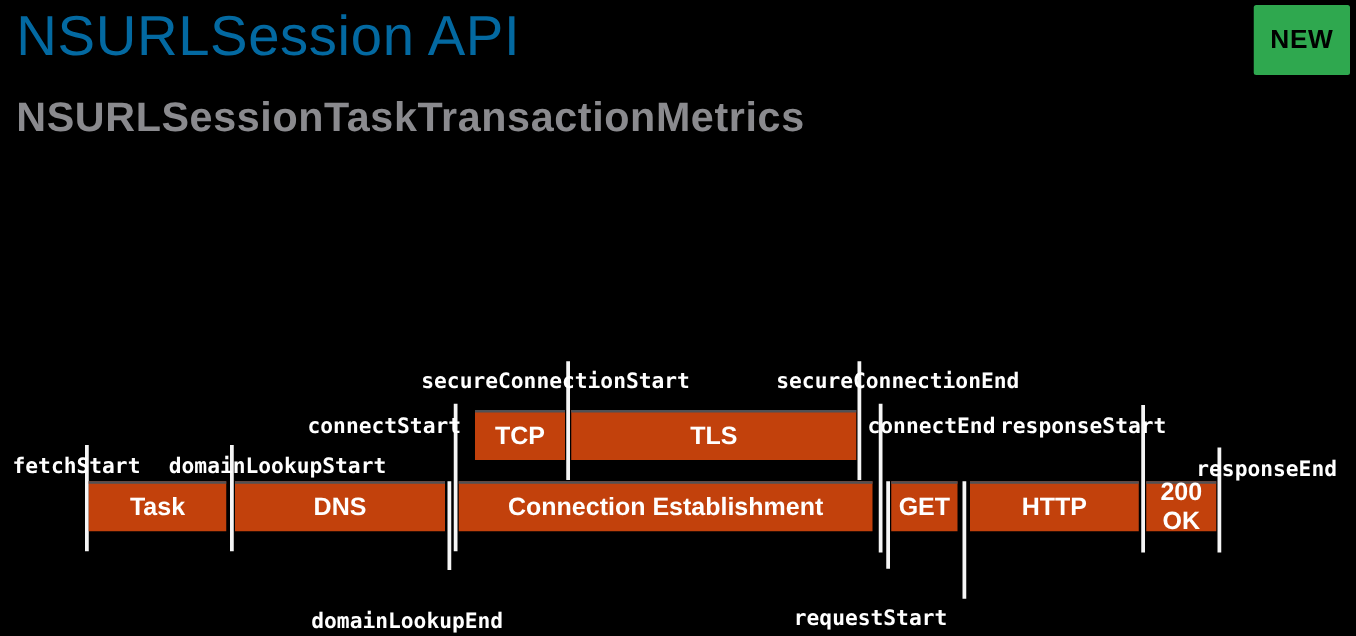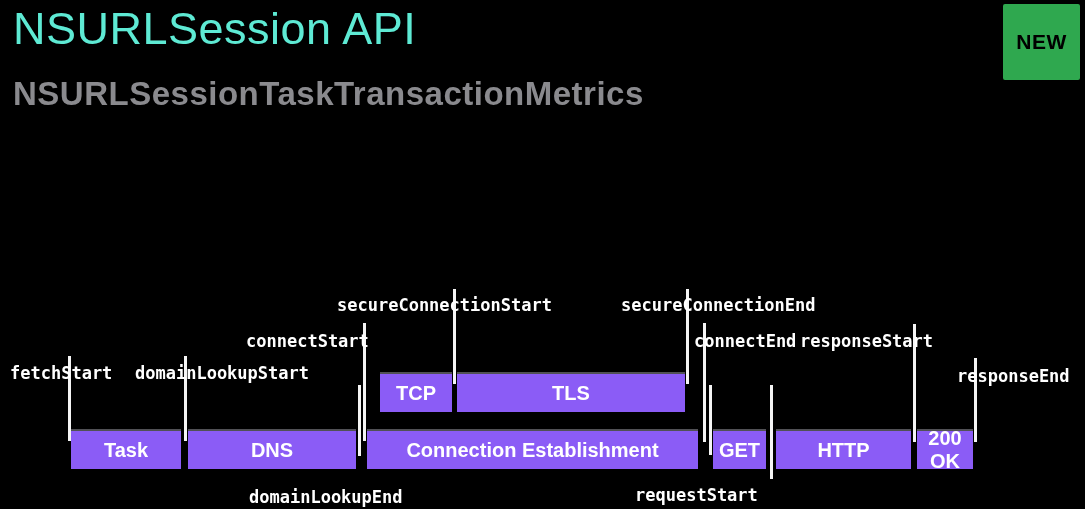--- a/index.html
+++ b/index.html
@@ -15,39 +15,39 @@
     overflow: hidden;
     font-family: "Liberation Sans", sans-serif;
   }
   .title {
     position: absolute;
     left: 13px;
     top: 2px;
     font-size: 45px;
     font-weight: 300;
     letter-spacing: 0.5px;
-    color: #5eead4;
+    color: #0369a1;
     line-height: 1.2;
   }
   .subtitle {
     position: absolute;
     left: 13px;
     top: 74px;
     font-size: 33px;
     font-weight: 700;
     letter-spacing: 0.5px;
     color: #8a8a8e;
     line-height: 1.2;
   }
   .badge {
     position: absolute;
     left: 1003px;
     top: 4px;
     width: 77px;
-    height: 76px;
+    height: 56px;
     background: #2fa84f;
     border-radius: 2px;
     display: flex;
     align-items: center;
     justify-content: center;
   }
   .badge span {
     color: #000000;
     font-size: 21px;
     font-weight: 600;
@@ -65,27 +65,26 @@
     font-size: 17px;
     color: #ffffff;
     white-space: nowrap;
     line-height: 18px;
     margin-top: 28px;
   }
   .phase {
     position: absolute;
     box-sizing: border-box;
     height: 40px;
-    background: #8b5cf6;
+    background: #c2410c;
     border-top: 2px solid #515155;
     display: flex;
     align-items: center;
     justify-content: center;
     text-align: center;
-    margin-top: 44px;
   }
   .phase span {
     color: #ffffff;
     font-size: 20px;
     font-weight: bold;
     line-height: 23px;
   }
 </style>
 </head>
 <body>

